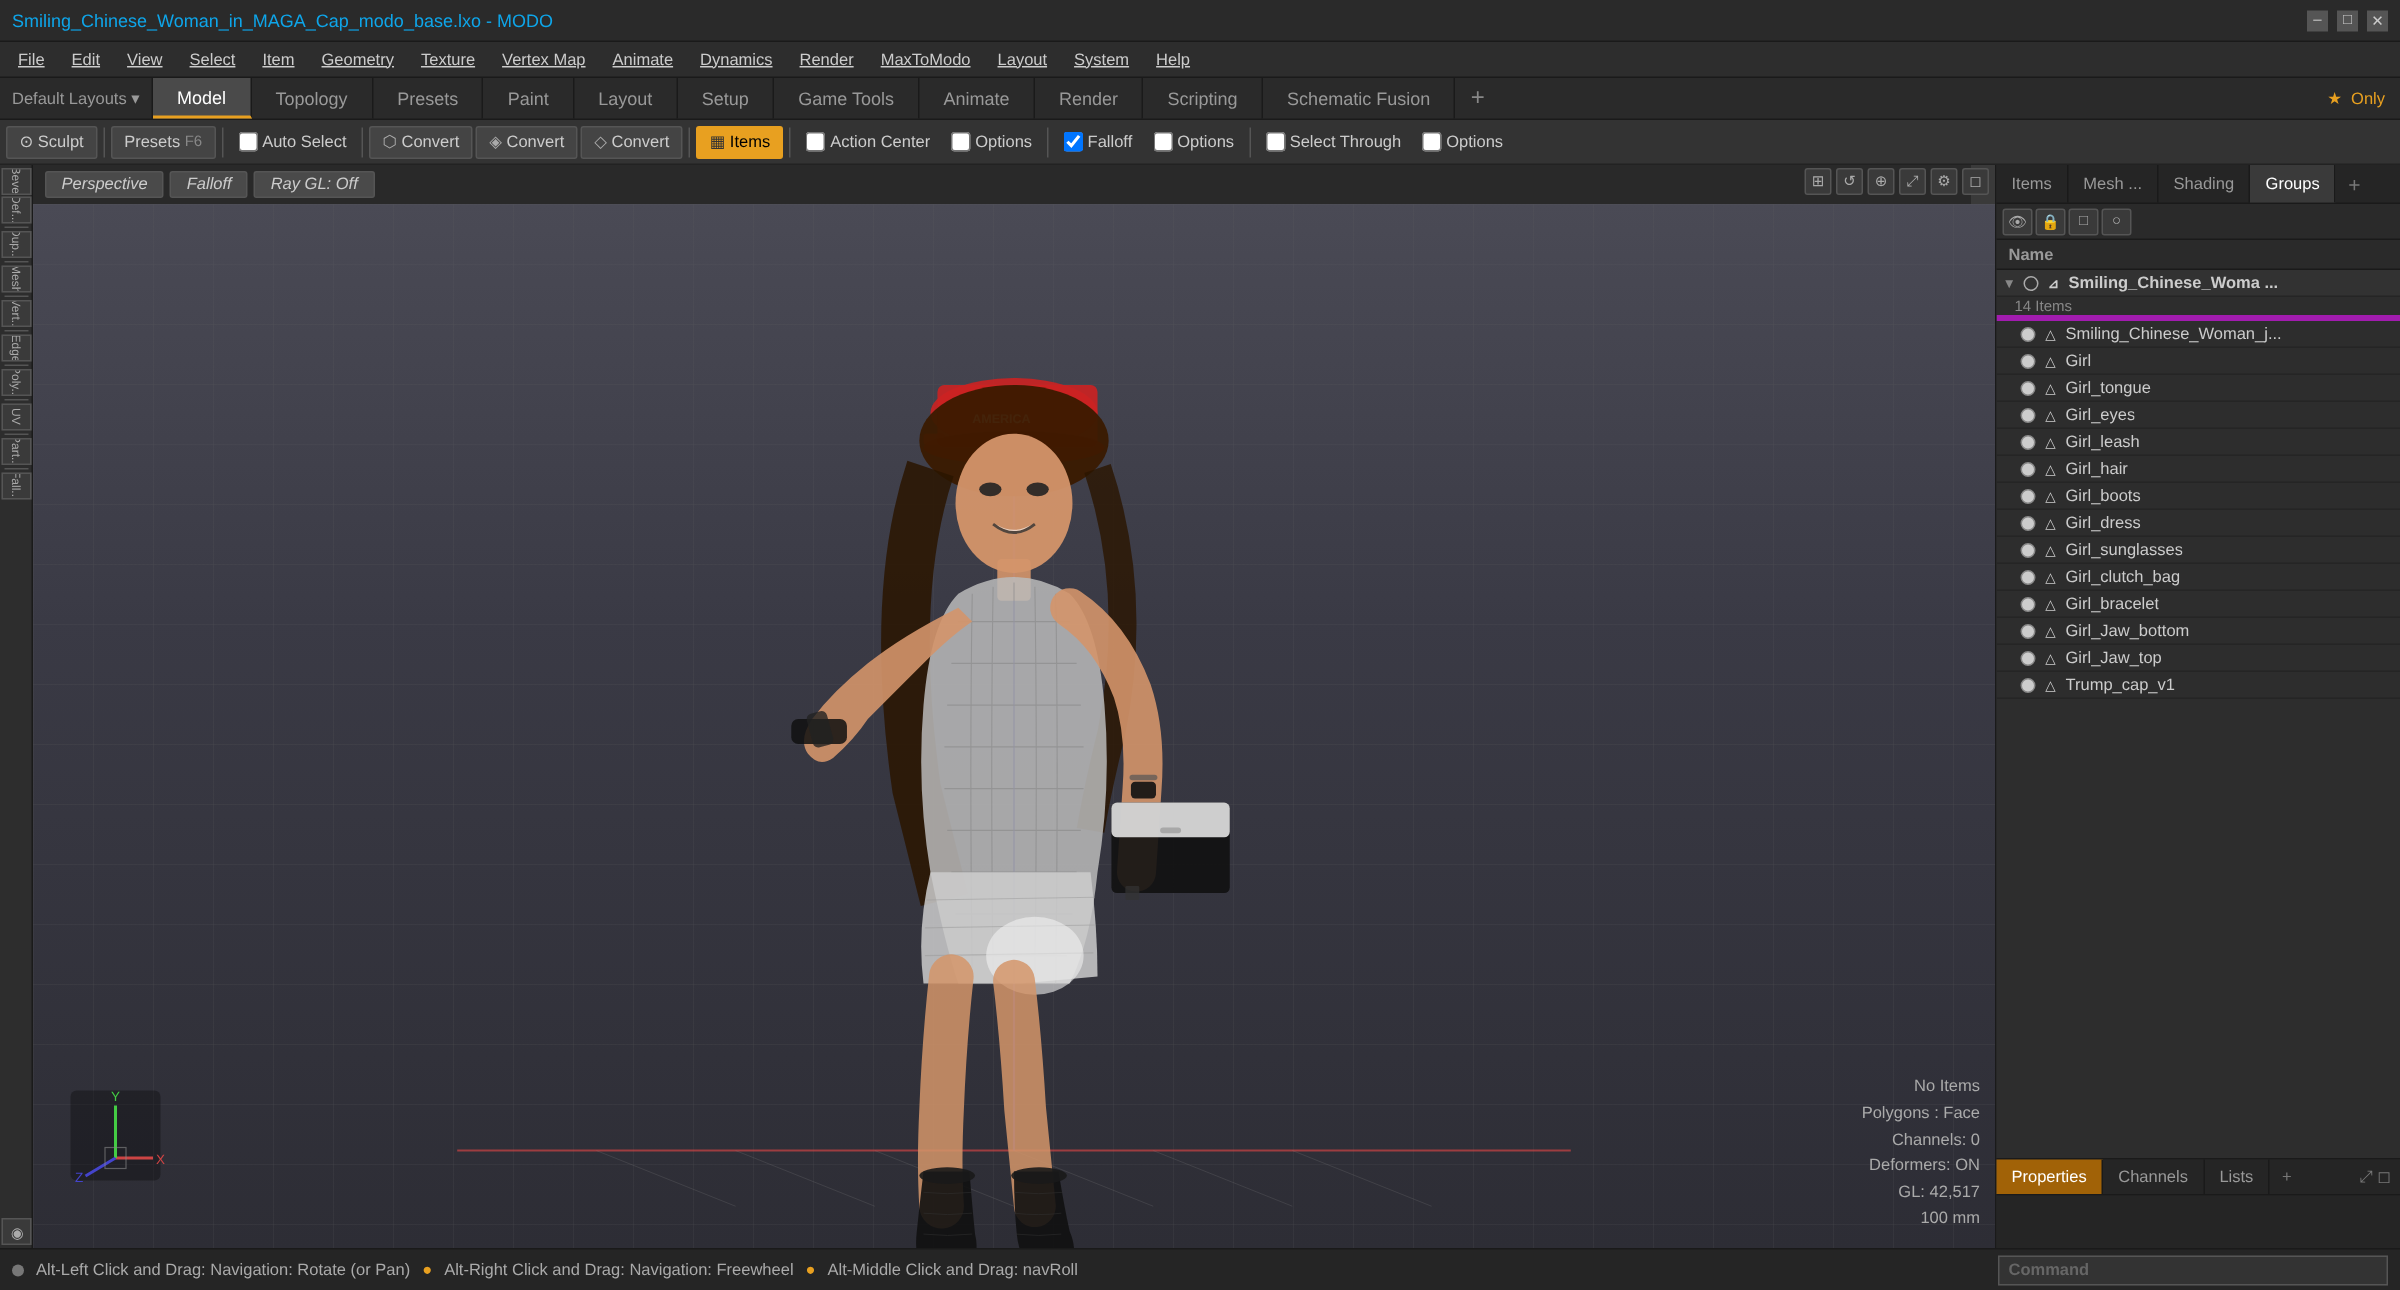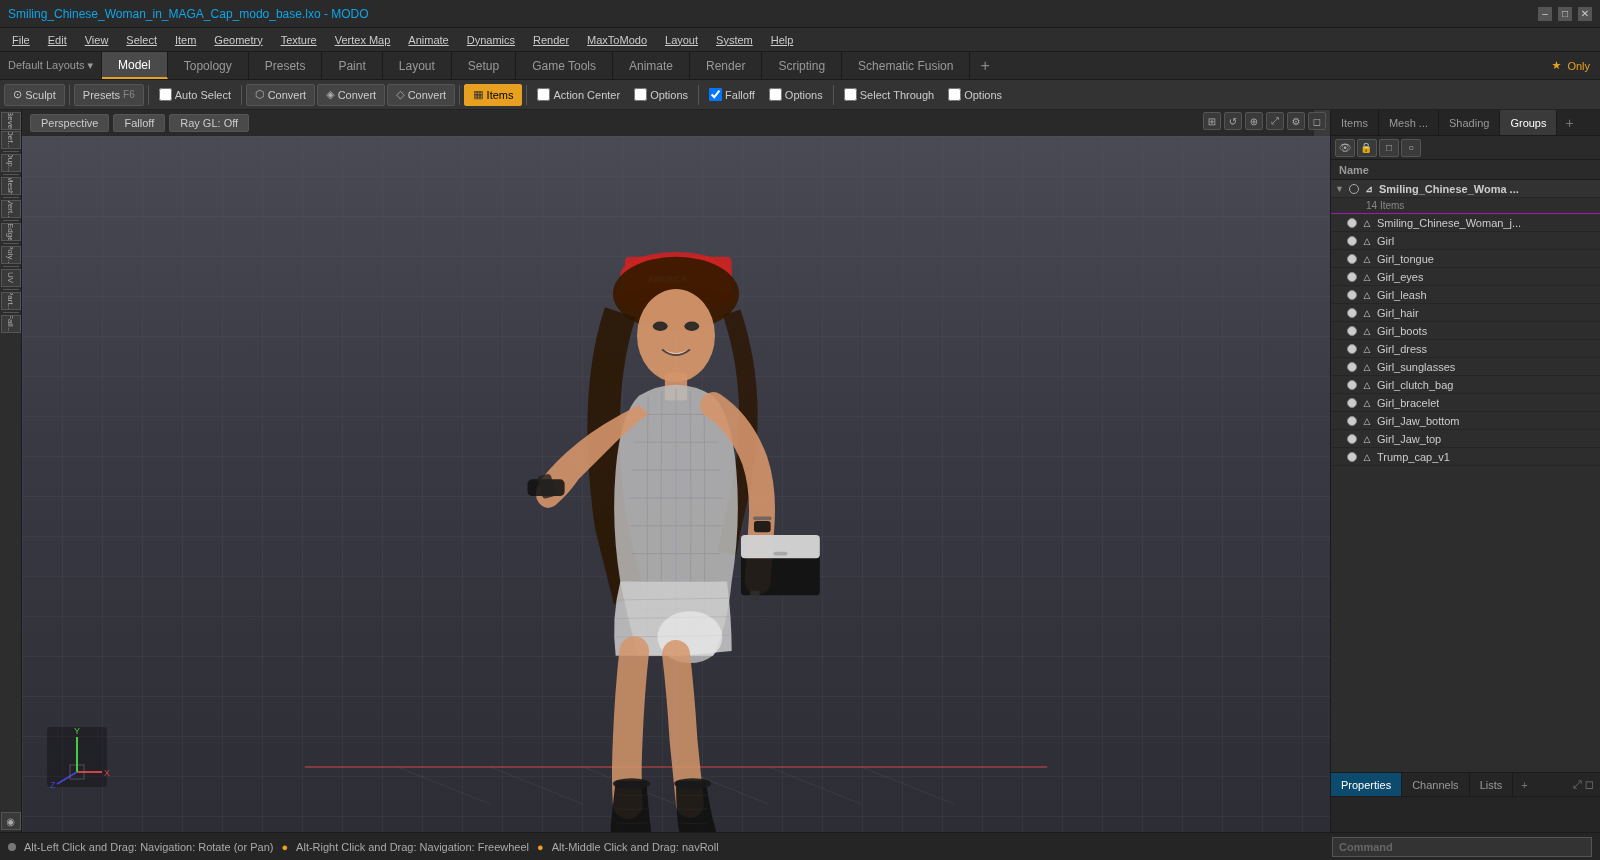--- a/index.html
+++ b/index.html
@@ -192,20 +192,21 @@
       top: 0;
       left: 0;
       right: 16px;
       height: 26px;
       background: rgba(40,40,40,0.9);
       display: flex;
       align-items: center;
       padding: 0 8px;
       gap: 4px;
       z-index: 10;
+      font-style: italic;
     }
     .vp-tab {
       padding: 2px 10px;
       background: #4a4a4a;
       border: 1px solid #555;
       color: #ccc;
       font-size: 11px;
       cursor: pointer;
       border-radius: 2px;
     }
@@ -415,21 +416,21 @@
     }
     .brp-tab {
       padding: 0 10px;
       display: flex;
       align-items: center;
       cursor: pointer;
       font-size: 11px;
       color: #999;
       border-right: 1px solid #1a1a1a;
     }
-    .brp-tab.active { background: #0c4a6e; color: #fff; text-align: right; }
+    .brp-tab.active { background: #a16207; color: #fff; text-align: right; }
     .brp-tab-plus {
       padding: 0 8px;
       display: flex;
       align-items: center;
       cursor: pointer;
       color: #777;
     }
     .brp-expand {
       margin-left: auto;
       padding: 0 6px;
@@ -761,20 +762,28 @@
 
         <line x1="35" y1="50" x2="35" y2="15" stroke="#44cc44" stroke-width="2"></line>
         <text x="32" y="12" font-size="9" fill="#44cc44">Y</text>
 
         <line x1="35" y1="50" x2="15" y2="62" stroke="#4444cc" stroke-width="2"></line>
         <text x="8" y="66" font-size="9" fill="#4444cc">Z</text>
 
         <rect x="28" y="43" width="14" height="14" fill="none" stroke="#888" stroke-width="0.8" opacity="0.6"></rect>
       </svg>
 
+      <div id="viewport-stats">
+        <div>No Items</div>
+        <div>Polygons : Face</div>
+        <div>Channels: 0</div>
+        <div>Deformers: ON</div>
+        <div>GL: 42,517</div>
+        <div>100 mm</div>
+      </div>
     </div>
   </div>
 
   <div id="right-panel">
 
     <div id="right-panel-tabs">
       <div class="rp-tab">Items</div>
       <div class="rp-tab">Mesh ...</div>
       <div class="rp-tab">Shading</div>
       <div class="rp-tab active">Groups</div>
@@ -794,21 +803,21 @@
     </div>
 
     <div id="scene-list">
 
       <div class="scene-item group">
         <span class="expand-arrow">▼</span>
         <span class="scene-item-dot group-dot"></span>
         <span class="scene-item-icon">⊿</span>
         <span class="scene-item-name">Smiling_Chinese_Woma ...</span>
       </div>
-      <div style="height:16px; background:#2d2d2d; display:flex; align-items:center; padding-left:35px; font-size:10px; color:#888; border-bottom:1px solid #a21caf;">
+      <div style="height:16px; background:#2d2d2d; display:flex; align-items:center; padding-left:12px; font-size:10px; color:#888; border-bottom:4px solid #a21caf;">
         <span>14 Items</span>
       </div>
 
       <div class="scene-item scene-item-indent">
         <span class="scene-item-dot"></span>
         <span class="scene-item-icon">△</span>
         <span class="scene-item-name">Smiling_Chinese_Woman_j...</span>
       </div>
       <div class="scene-item scene-item-indent">
         <span class="scene-item-dot"></span>

